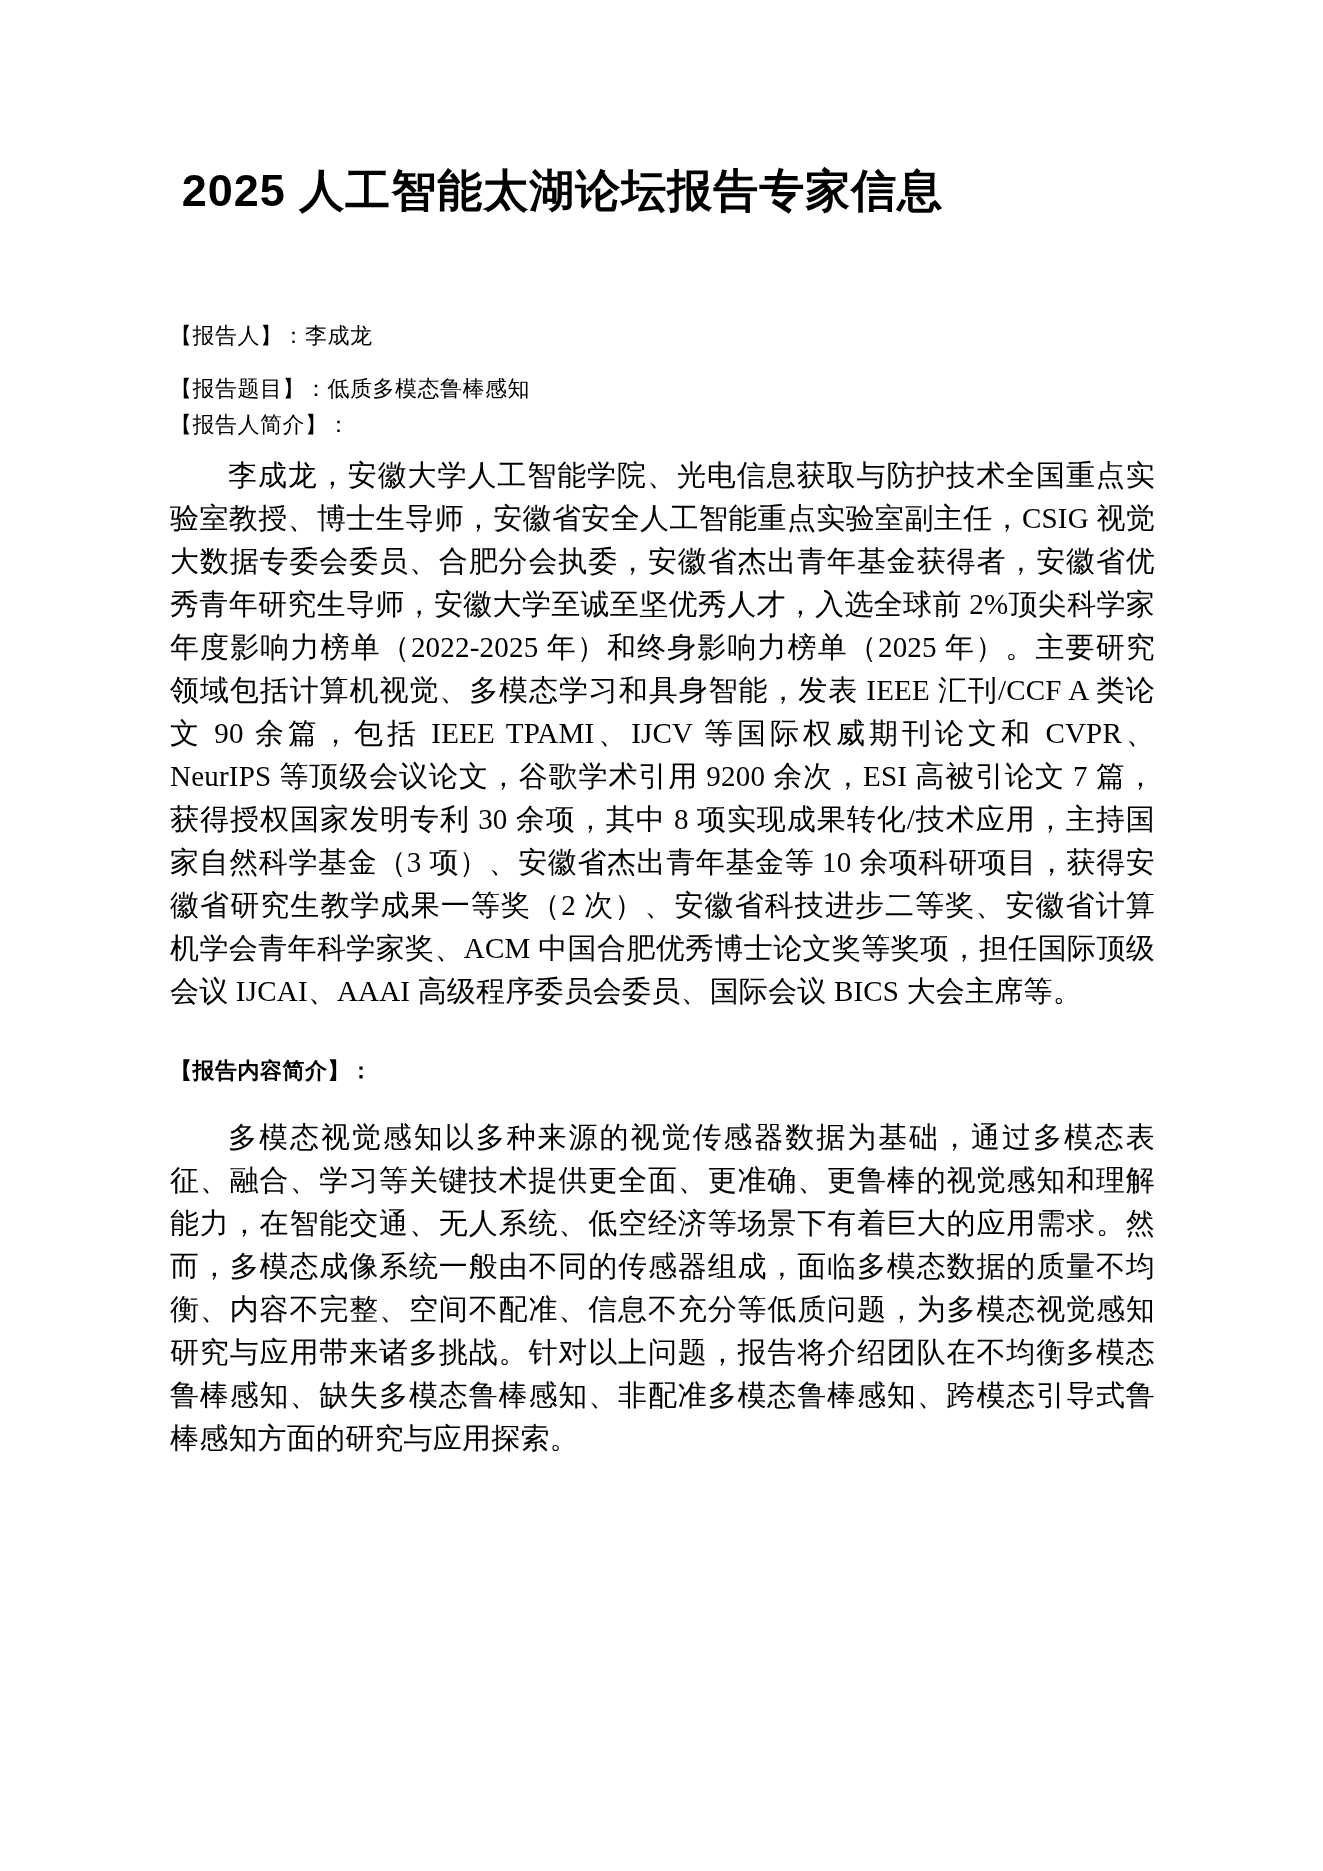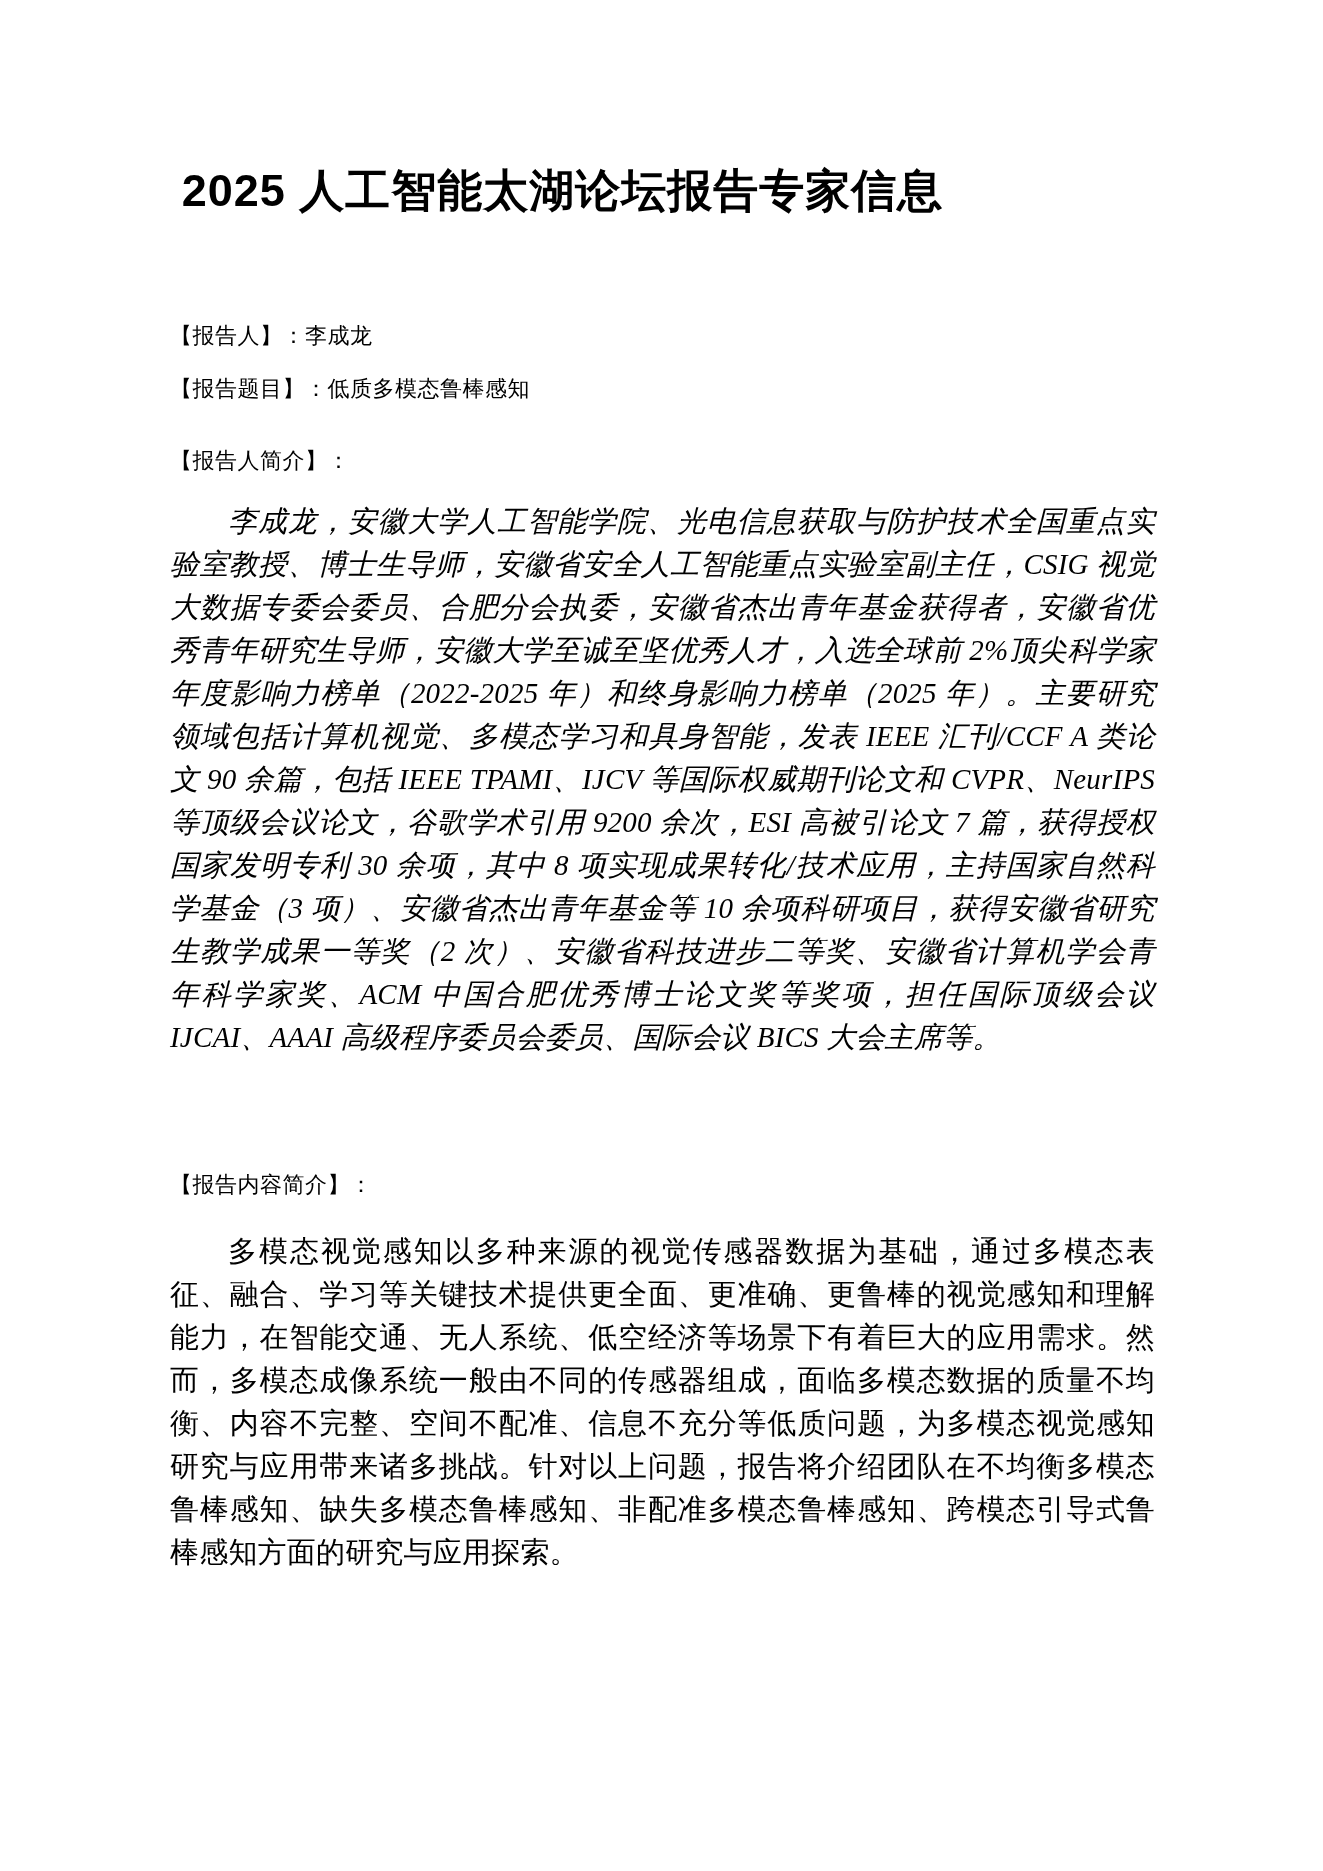--- a/index.html
+++ b/index.html
@@ -28,32 +28,32 @@
     letter-spacing: 1px;
     white-space: nowrap;
   }
   .field {
     font-size: 22px;
     line-height: 36px;
     letter-spacing: 0.5px;
   }
   .field-speaker { margin-top: 99px; }
   .field-topic   { margin-top: 17px; }
-  .bio-label     { margin-top: 36px; }
-  .intro-label   { margin-top: 108px; }
+  .bio-label     { }
+  .intro-label   { margin-top: 40px; font-weight: bold; }
   .para {
     margin: 0;
     font-size: 29px;
     line-height: 43px;
     text-align: justify;
     text-justify: inter-ideograph;
     text-indent: 2em;
     letter-spacing: 0.2px;
   }
-  .para-bio   { margin-top: 21px; font-style: italic; }
+  .para-bio   { margin-top: 11px; }
   .para-intro { margin-top: 27px; }
   .field-label, .field-value { display: inline; }
 </style>
 </head>
 <body>
 
 <div class="page">
 
   <h1 class="doc-title">2025 人工智能太湖论坛报告专家信息</h1>
 

